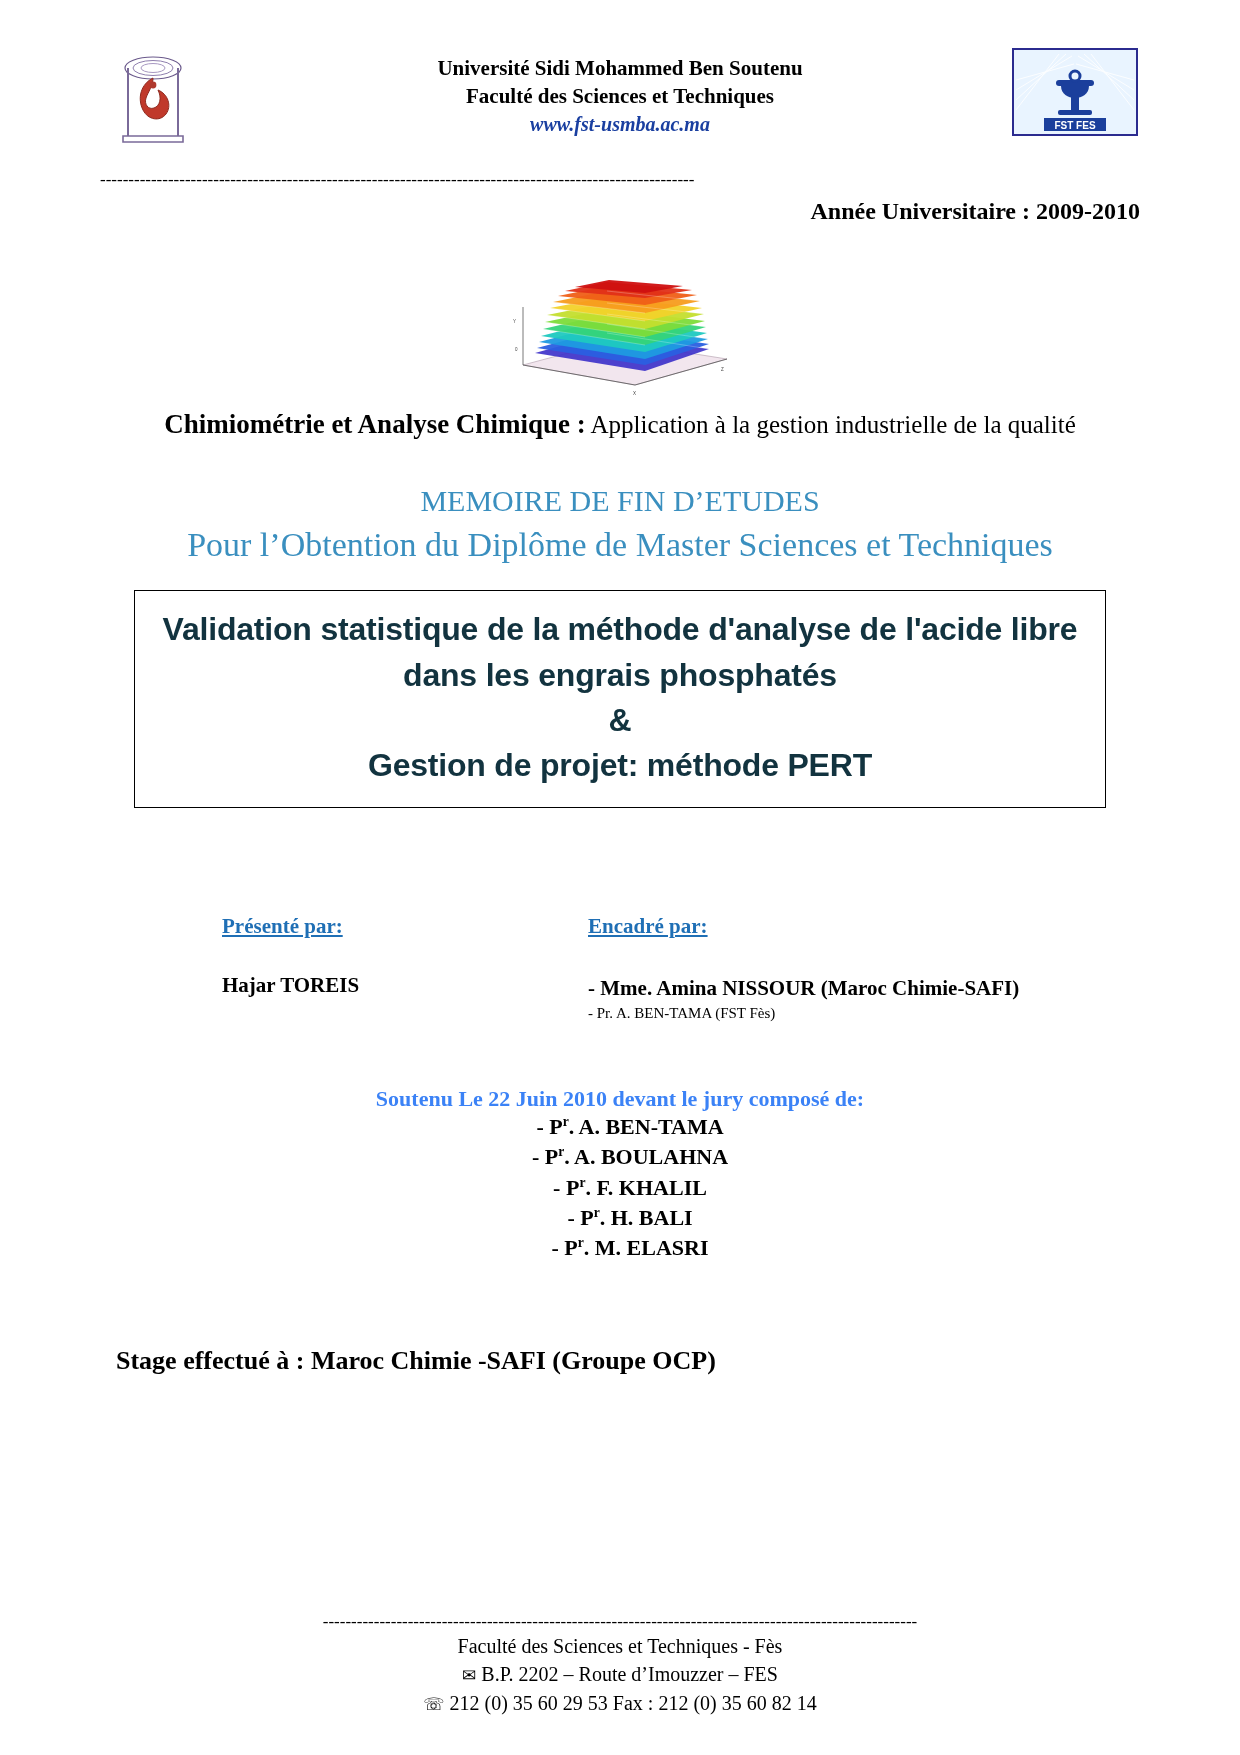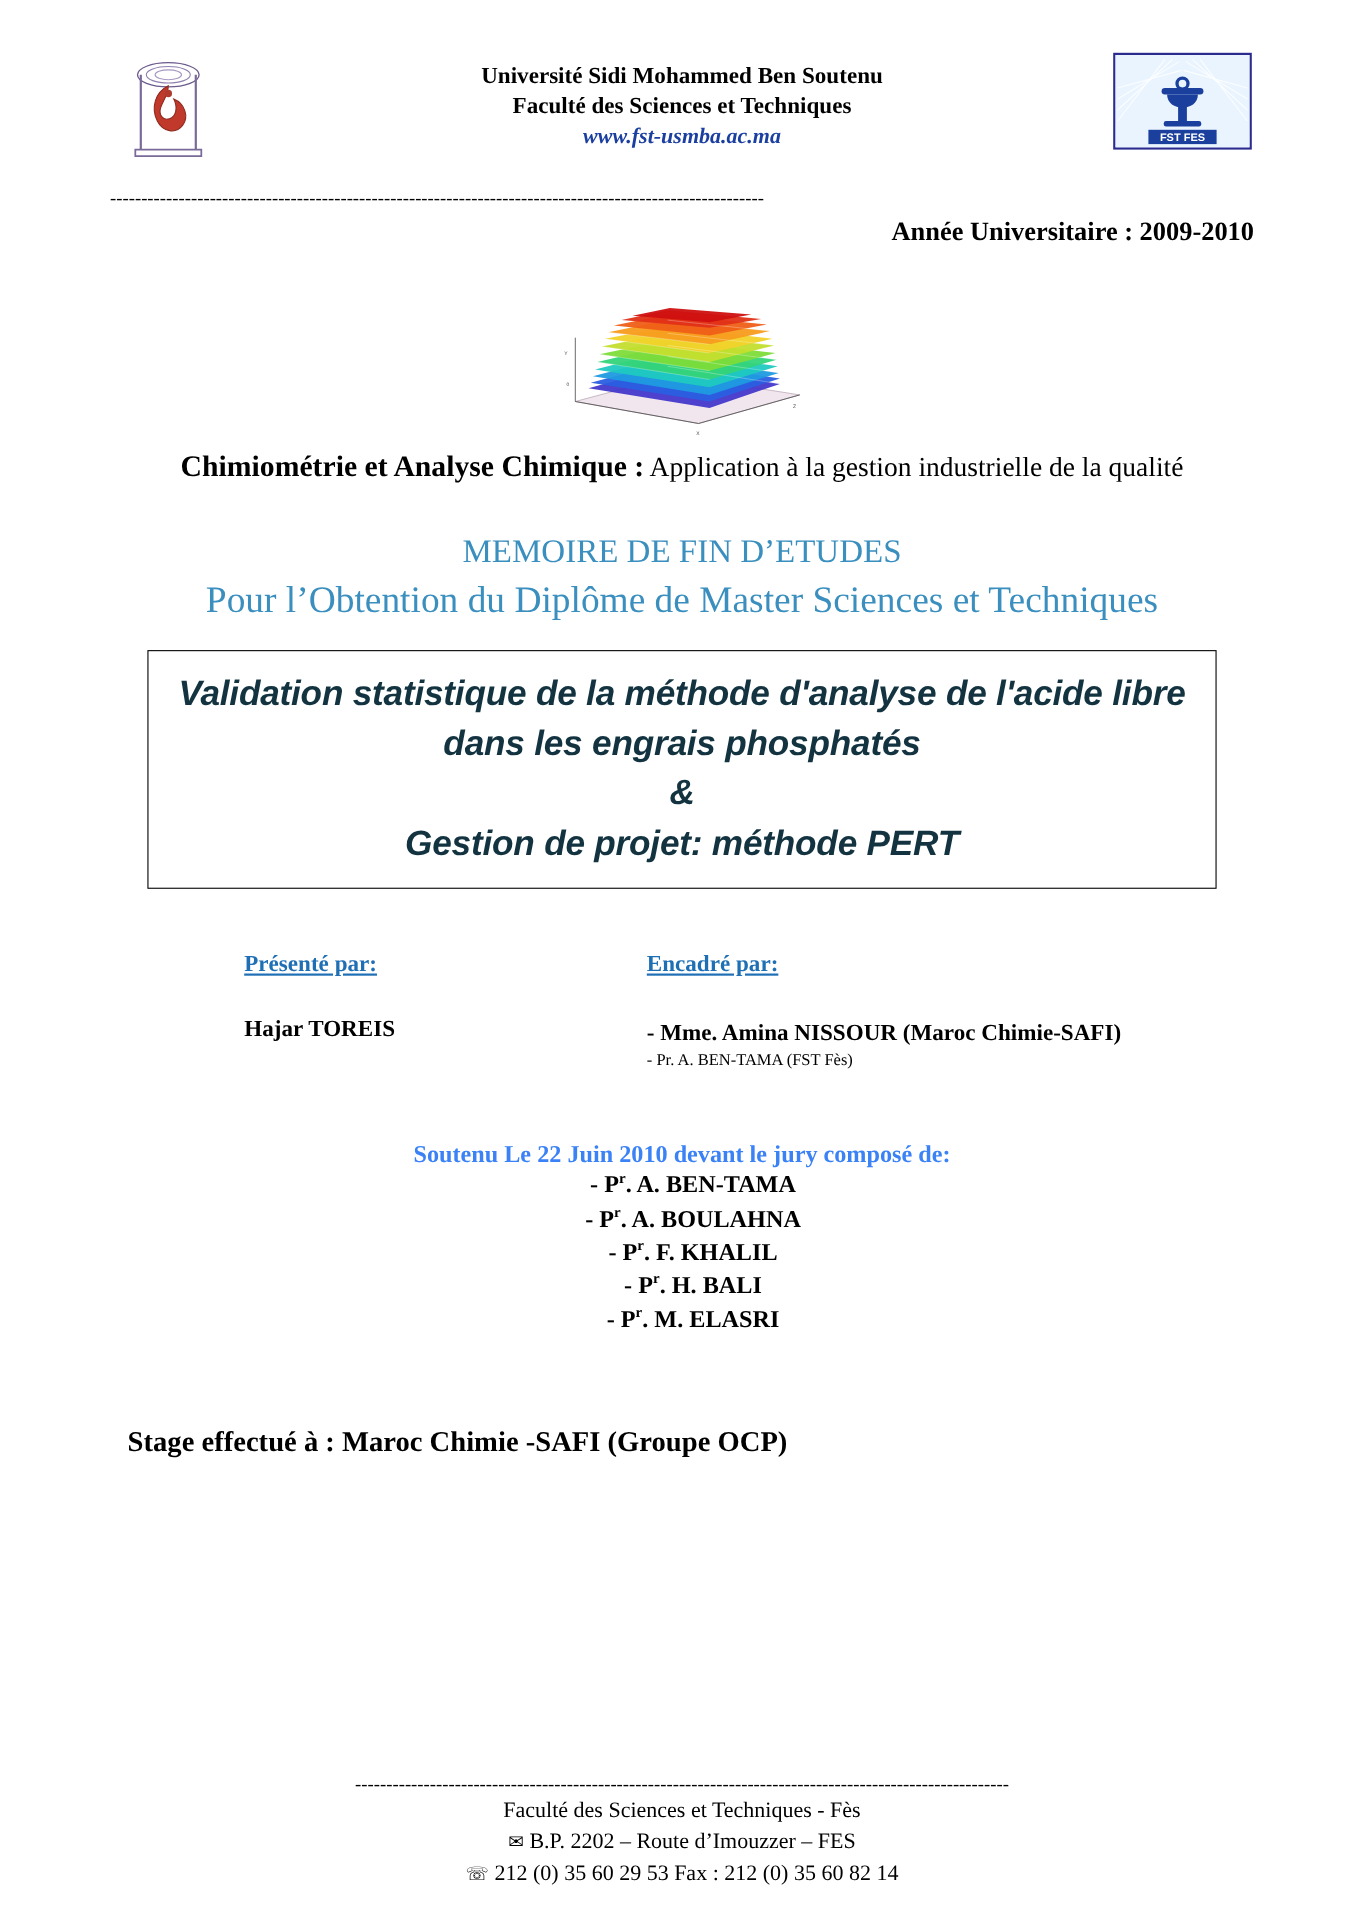--- a/index.html
+++ b/index.html
@@ -124,34 +124,33 @@
     font-size: 34px;
     margin-top: 8px;
   }
 
   
   .titlebox {
     margin: 26px 134px 0 134px;
     border: 1.5px solid #000;
     padding: 16px 10px 18px 10px;
     text-align: center;
-    font-style: italic;
   }
   .titlebox .t {
     font-family: "Liberation Sans", sans-serif;
     font-weight: bold;
     font-size: 32px;
     color: #12333f;
     line-height: 1.42;
     letter-spacing: -0.2px;
   }
 
   
   .people {
-    margin: 56px 0 0 0;
+    margin: 106px 0 0 0;
     position: relative;
     height: 150px;
   }
   .people .col-left {
     position: absolute;
     left: 222px;
     top: 0;
     width: 320px;
   }
   .people .col-right {

